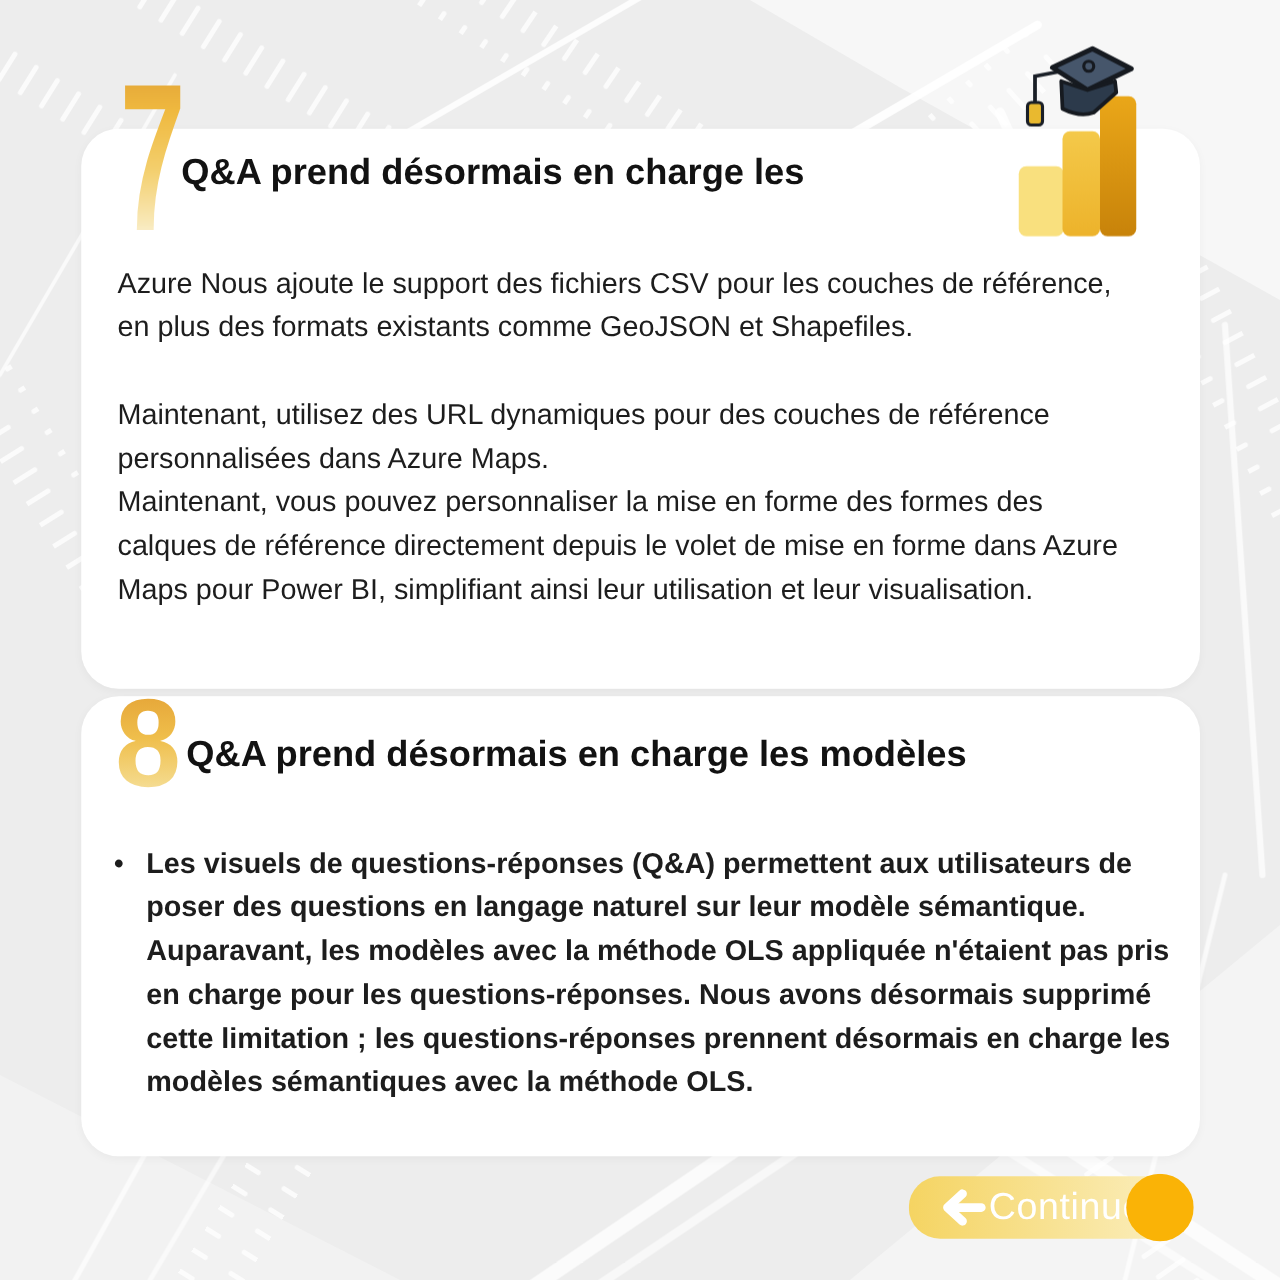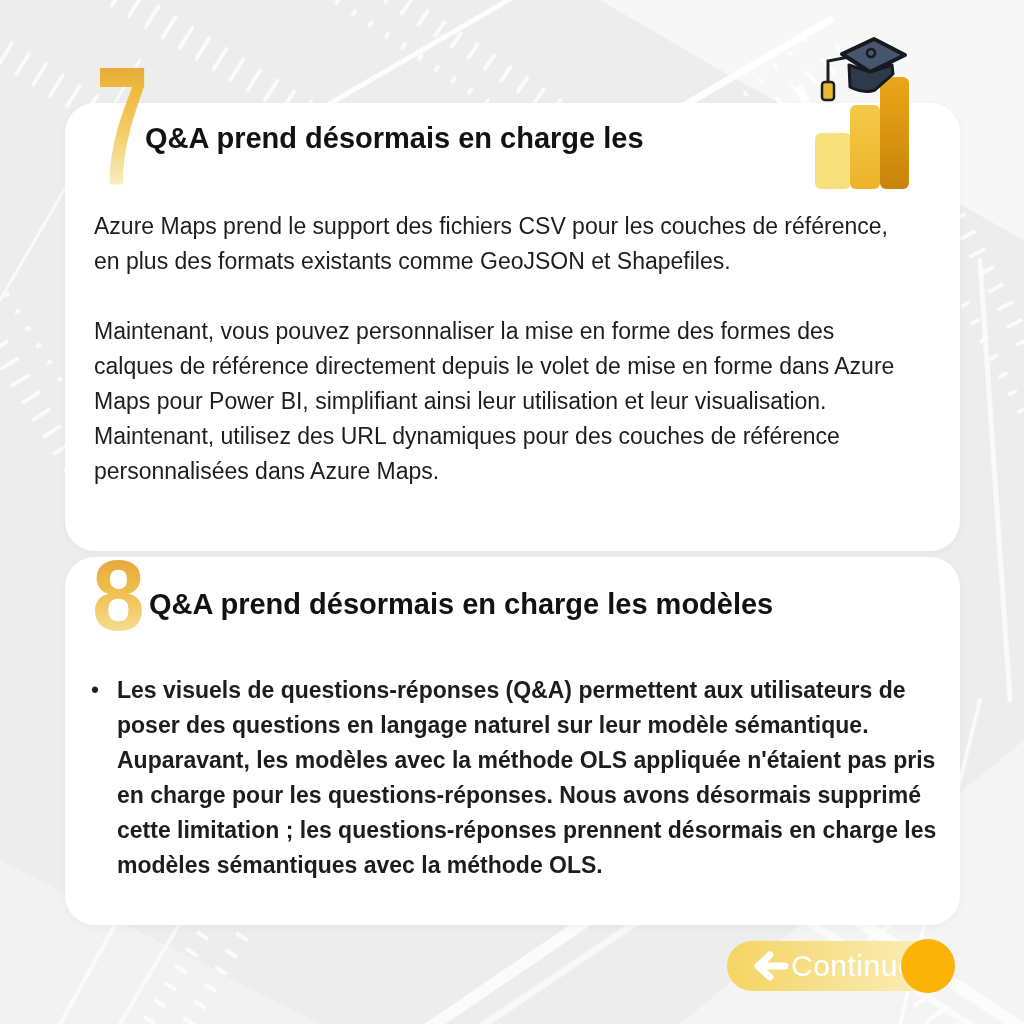--- a/index.html
+++ b/index.html
@@ -98,23 +98,23 @@
     </g>
   </svg>
 
   <div class="num num7">7</div>
 
   <section class="card card1">
     <h1 class="title title1">
       <span>Q&amp;A prend désormais en charge les</span>
     </h1>
     <div class="content">
-      <p class="body p1">Azure Maps prend le support des fichiers CSV pour les couches de référence, en plus des formats existants comme GeoJSON et Shapefiles.</p>
+      <p class="body p1">Azure Nous ajoute le support des fichiers CSV pour les couches de référence, en plus des formats existants comme GeoJSON et Shapefiles.</p>
+      <p class="body p3">Maintenant, utilisez des URL dynamiques pour des couches de référence personnalisées dans Azure Maps.</p>
       <p class="body p2">Maintenant, vous pouvez personnaliser la mise en forme des formes des calques de référence directement depuis le volet de mise en forme dans Azure Maps pour Power BI, simplifiant ainsi leur utilisation et leur visualisation.</p>
-      <p class="body p3">Maintenant, utilisez des URL dynamiques pour des couches de référence personnalisées dans Azure Maps.</p>
     </div>
   </section>
 
   <div class="logo">
     <div class="bar bar-short"></div>
     <div class="bar bar-mid"></div>
     <div class="bar bar-tall"></div>
     <svg class="cap" viewBox="0 0 100 72" aria-hidden="true">
       <path d="M58,19 L16,27 L16,50" fill="none" stroke="#1a1f27" stroke-width="3" stroke-linecap="round"></path>
       <rect x="10" y="48" width="12" height="18" rx="3" fill="#E9B92F" stroke="#1a1f27" stroke-width="2.5"></rect>

